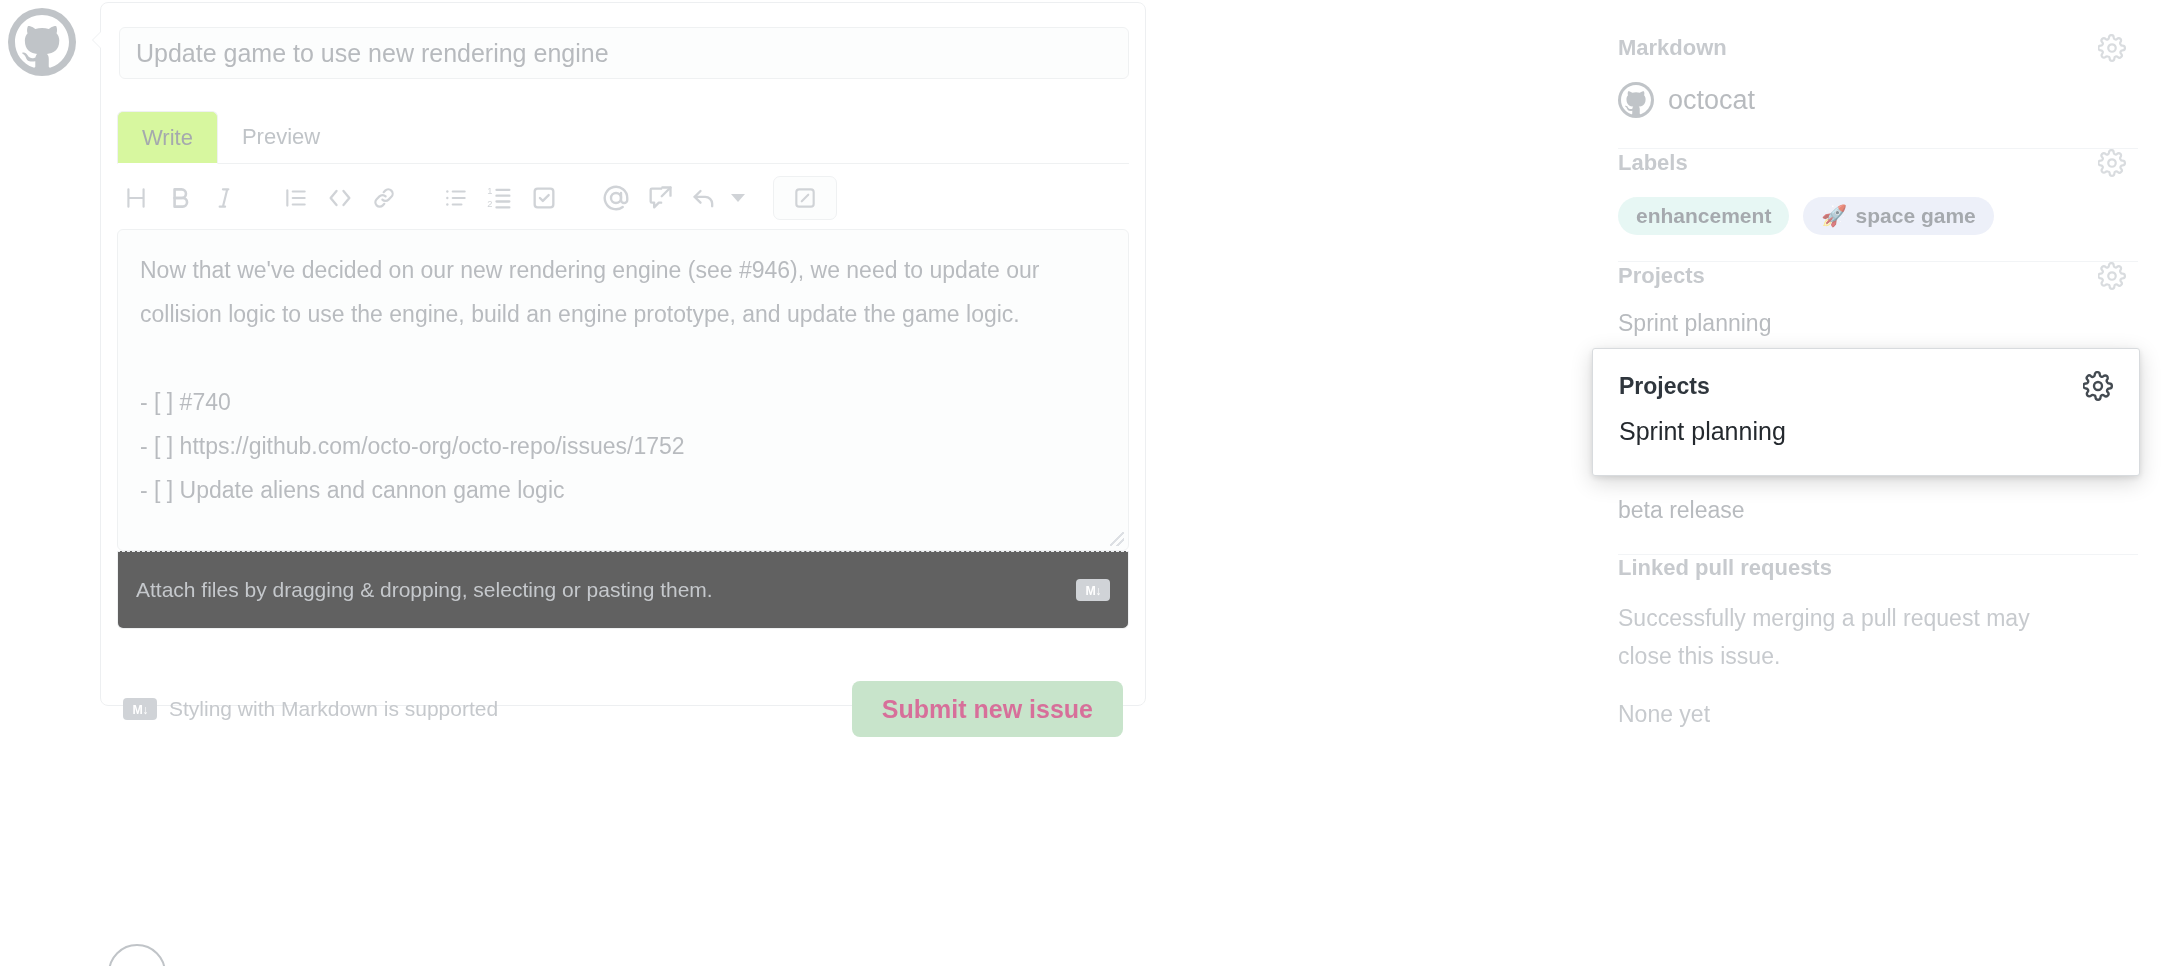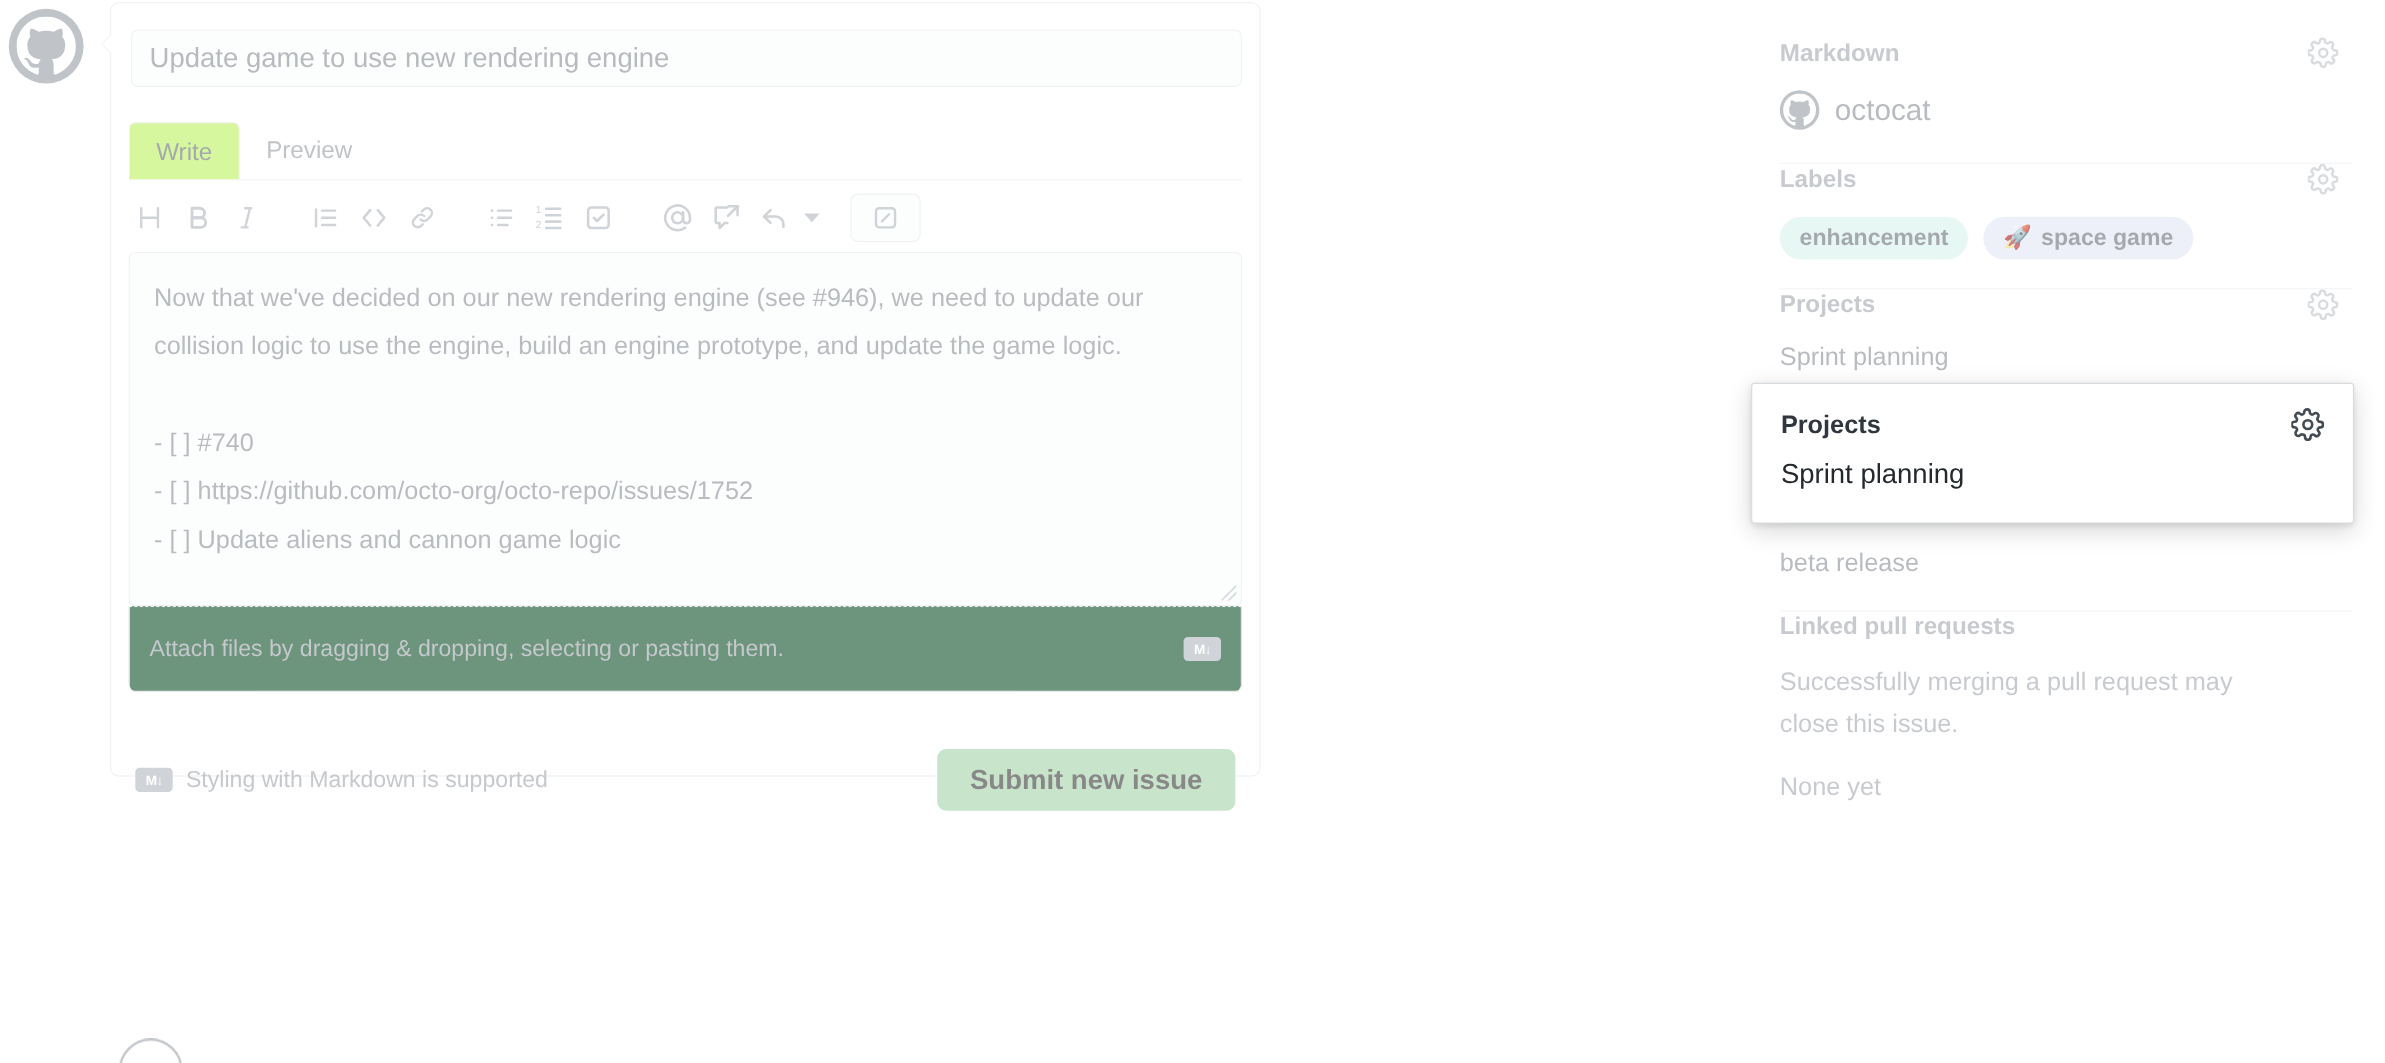--- a/index.html
+++ b/index.html
@@ -181,21 +181,21 @@
   }
 
   .attach-zone {
     position: absolute;
     left: 16px;
     top: 548px;
     width: 1012px;
     height: 78px;
     box-sizing: border-box;
     border-top: 1px dashed #dde1e4;
-    background: #14532d;
+    background: #000000;
     border-left: 1px solid #e6e9eb;
     border-right: 1px solid #e6e9eb;
     border-bottom: 1px solid #e6e9eb;
     border-radius: 0 0 6px 6px;
     display: flex;
     align-items: center;
     justify-content: space-between;
     padding: 0 18px;
     font-size: 21px;
     color: #a2a7ad;
@@ -230,21 +230,21 @@
   }
   .md-note {
     display: flex;
     align-items: center;
     gap: 12px;
     font-size: 21px;
     color: #a2a7ad;
   }
   .submit-btn {
     background: #a7d4ab;
-    color: #404040;
+    color: #be185d;
     border: none;
     border-radius: 8px;
     font-family: "Liberation Sans", sans-serif;
     font-size: 25px;
     font-weight: bold;
     padding: 0 30px;
     height: 56px;
     line-height: 56px;
   }
 

